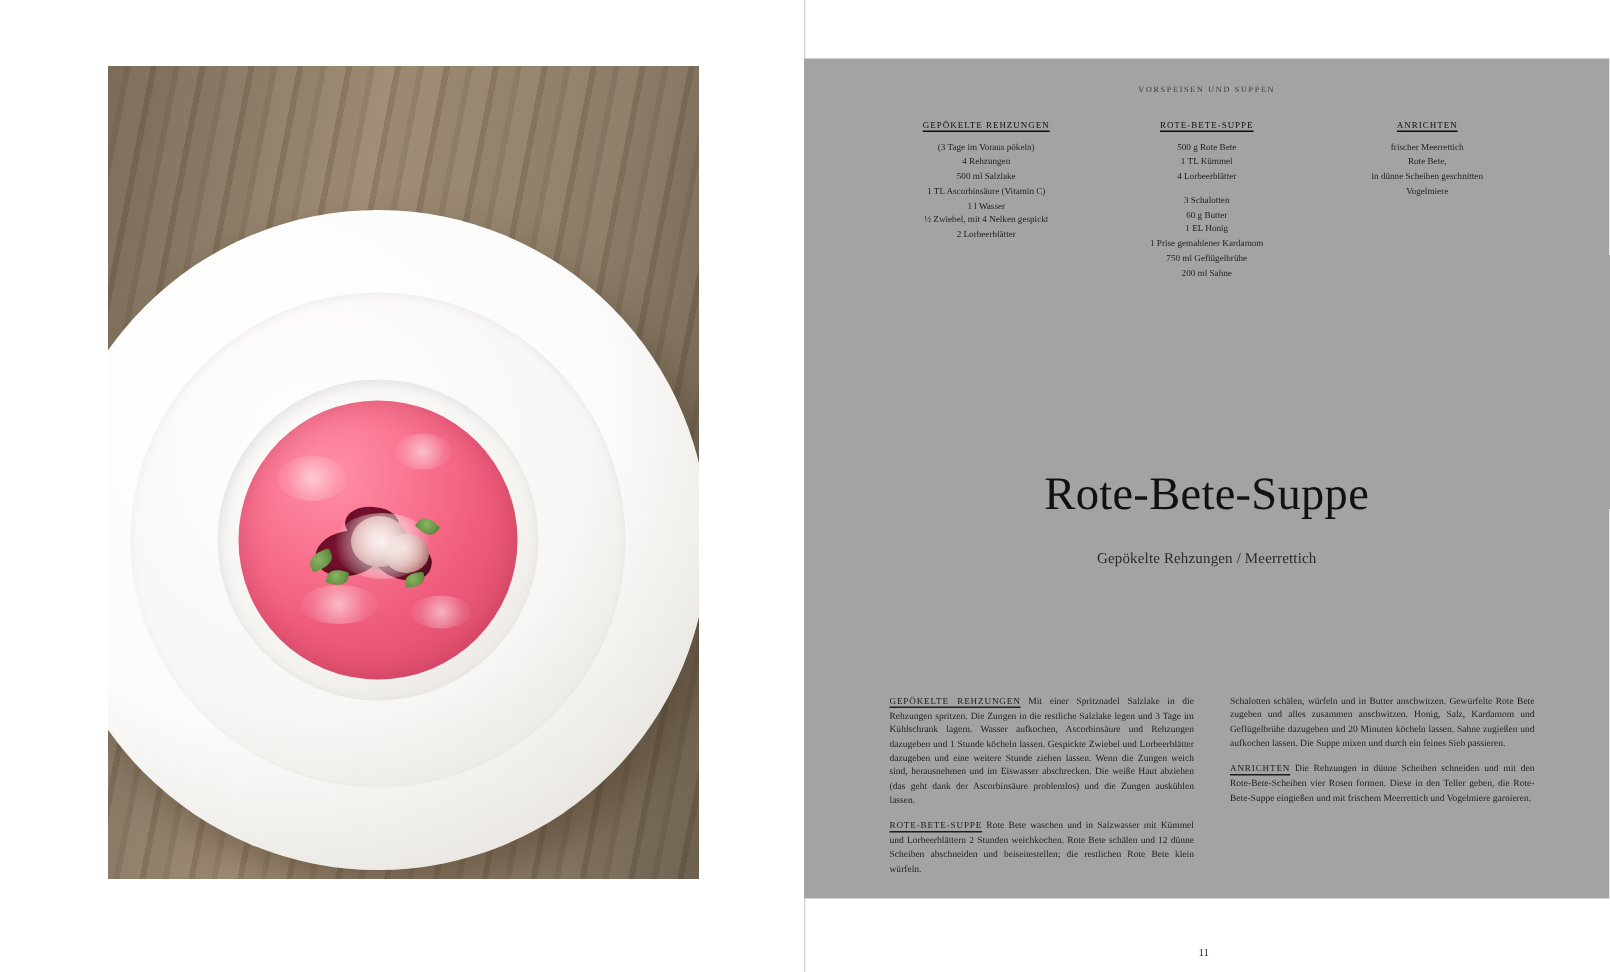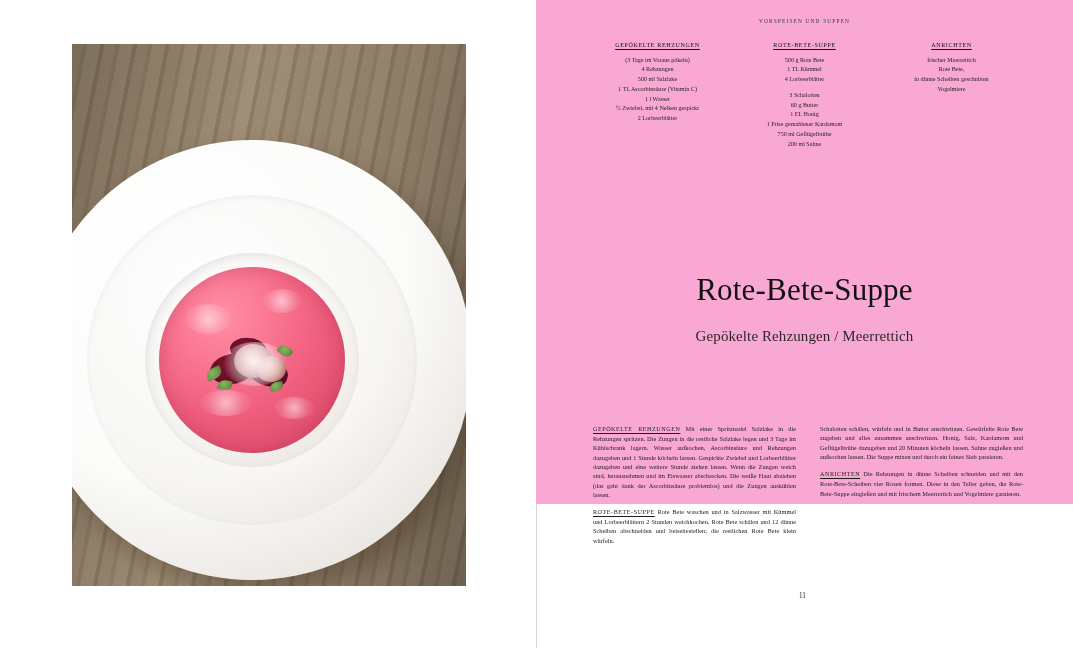--- a/index.html
+++ b/index.html
@@ -177,23 +177,24 @@
     top: 0;
     width: 1px;
     height: 648px;
     background: #d8d6d2;
   }
 
   
   .page-right {
     position: relative;
     width: 537px;
-    height: 504px;
+    height: 560px;
     flex: 0 0 537px;
-    background: #f9a8d4;
+    background: #a3a3a3;
+    margin-top: 39px;
   }
   .running-head {
     position: absolute;
     top: 18px;
     left: 0;
     width: 537px;
     text-align: center;
     font-size: 5.4px;
     letter-spacing: 1.15px;
     color: #3a3a3a;
@@ -238,21 +239,21 @@
   }
   .recipe-title {
     font-size: 31px;
     font-weight: 400;
     letter-spacing: 0.2px;
     color: #111;
     line-height: 1.1;
   }
   .recipe-sub {
     margin-top: 9px;
-    font-size: 15px;
+    font-size: 10px;
     color: #2a2a2a;
     letter-spacing: 0.1px;
   }
 
   
   .body-cols {
     position: absolute;
     top: 424px;
     left: 57px;
     width: 430px;

